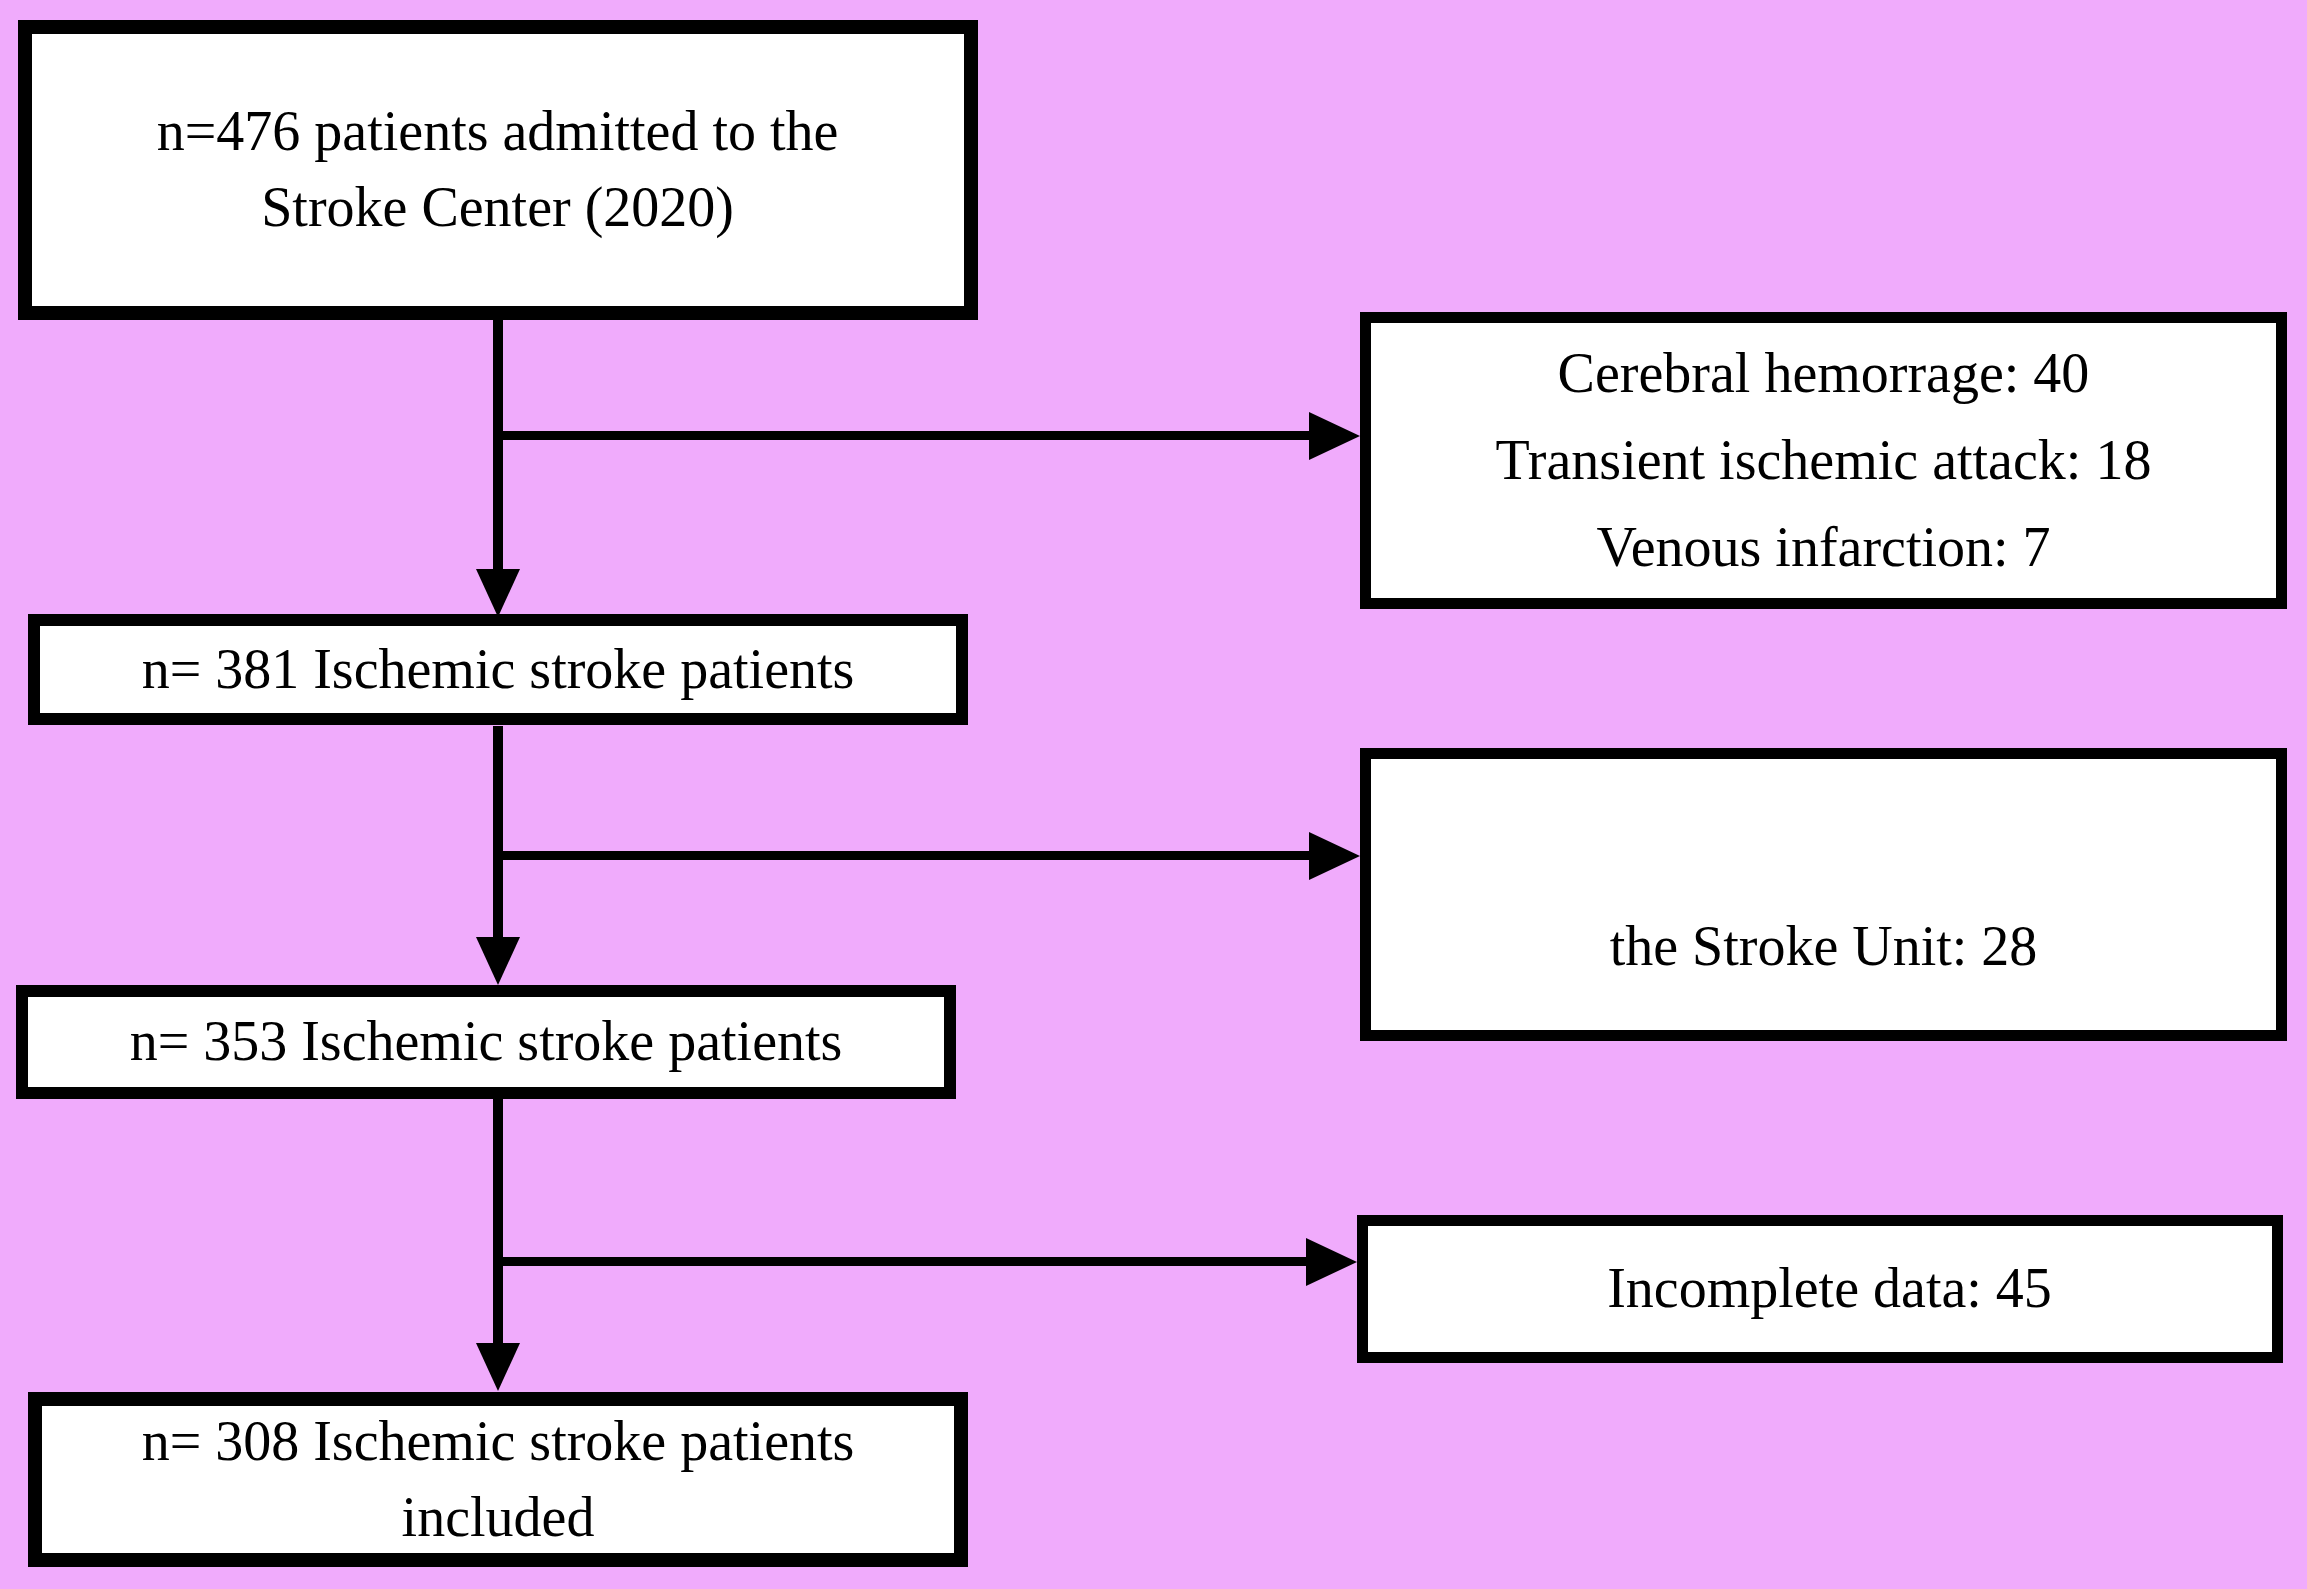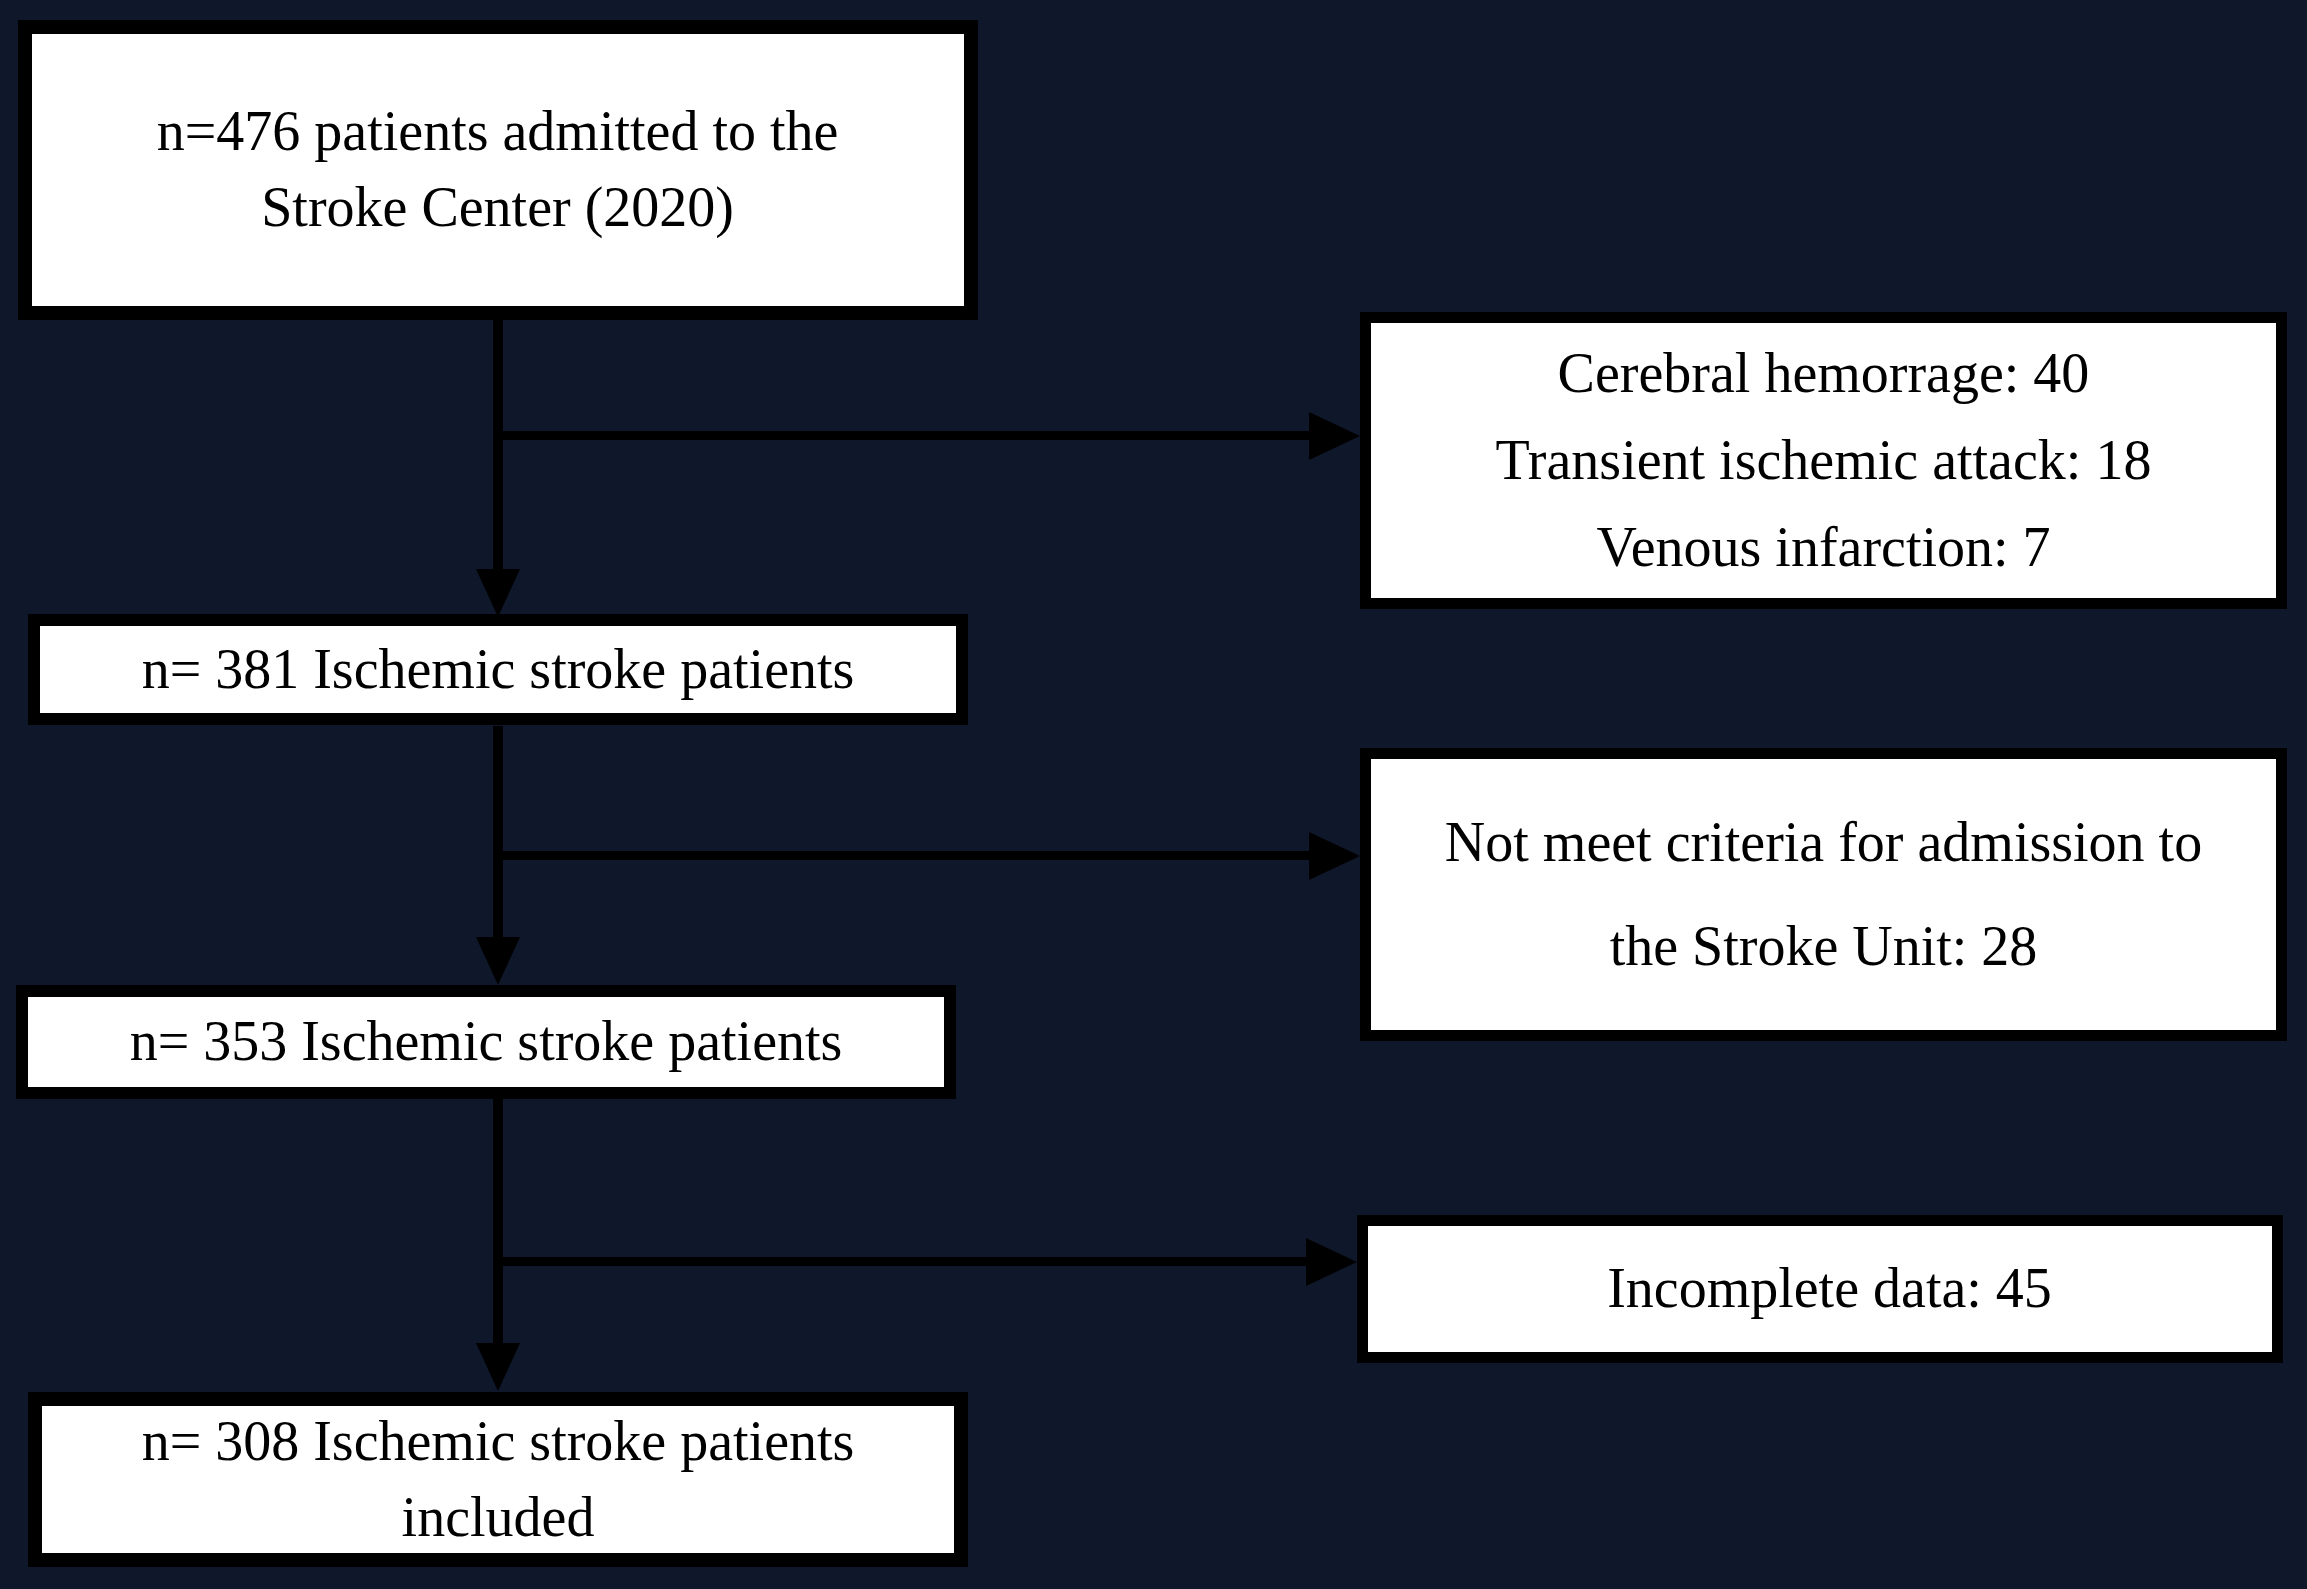--- a/index.html
+++ b/index.html
@@ -4,21 +4,21 @@
 <style>
   html, body {
     margin: 0;
     padding: 0;
     background: #ffffff;
   }
   #canvas {
     position: relative;
     width: 2307px;
     height: 1590px;
-    background: #0f172a;
+    background: #f0abfc;
     font-family: "Liberation Serif", "DejaVu Serif", serif;
     color: #000000;
     overflow: hidden;
   }
   .box {
     position: absolute;
     background: #ffffff;
     border: 11.3px solid #000000;
     box-sizing: border-box;
     display: flex;
@@ -90,21 +90,21 @@
   </div>
 
   <div class="vline" style="left:493px; top:726px; width:10px; height:213px;"></div>
   <div class="arrowhead down" style="left:476px; top:937px;"></div>
 
   <div class="hline" style="left:498px; top:851px; width:814px; height:9.2px;"></div>
   <div class="arrowhead right" style="left:1309px; top:832px;"></div>
 
   <div class="box lh-185" style="left:1360px; top:748px; width:927px; height:293px;">
     <div class="box-text">
-      <span>Not meet criteria for admission to</span><br>
+      <br>
       <span>the Stroke Unit: 28</span>
     </div>
   </div>
 
   <div class="box bw-18" style="left:16px; top:985px; width:940px; height:114px;">
     <div class="box-text">
       <span>n= 353 Ischemic stroke patients</span>
     </div>
   </div>
 

